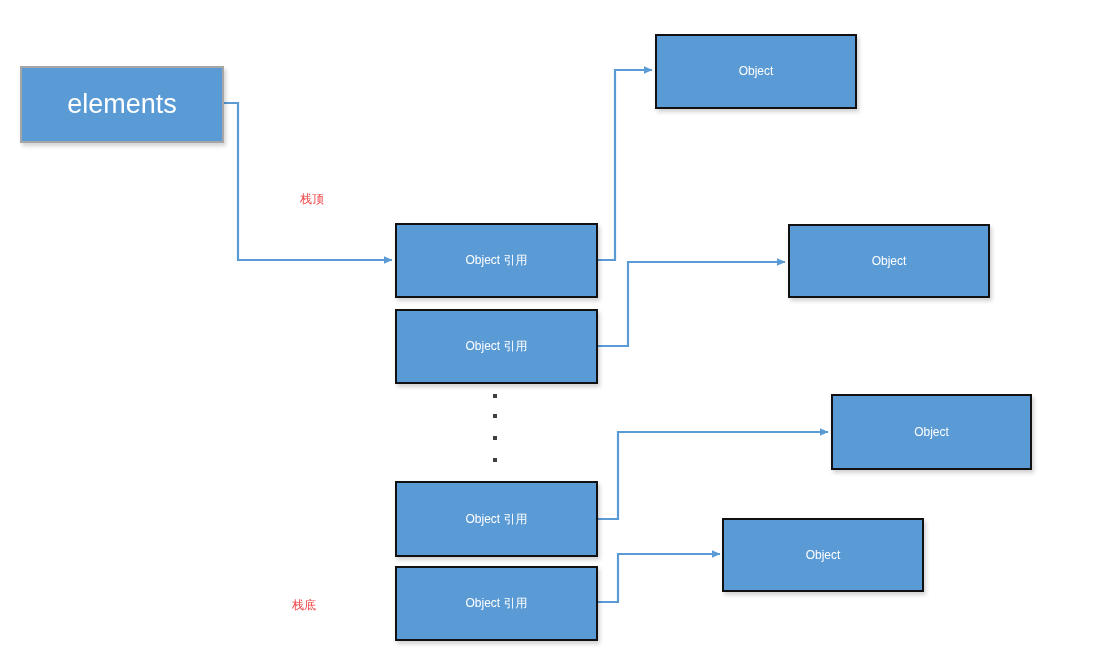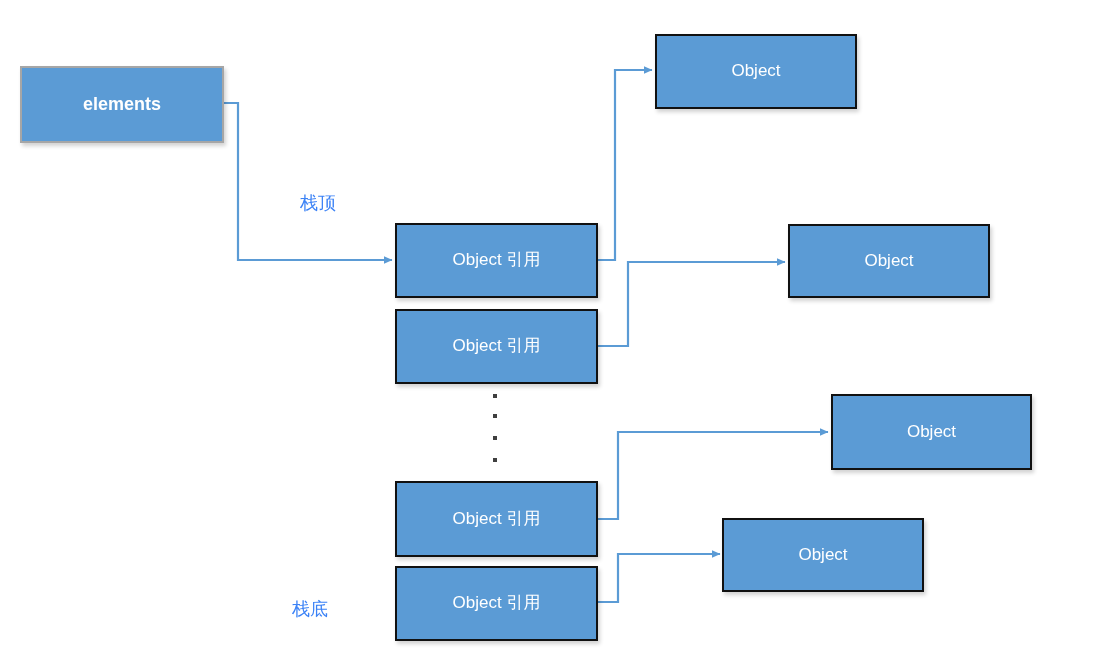--- a/index.html
+++ b/index.html
@@ -34,30 +34,30 @@
   }
   .node.softborder {
     border: 2px solid #a6a6a6;
   }
   .node-label {
     display: block;
     pointer-events: none;
   }
   .node.ref .node-label,
   .node.obj .node-label {
-    font-size: 17px;
+    font-size: 12px;
   }
   .node.root .node-label {
-    font-size: 18px;
-    font-weight: 700;
+    font-size: 27px;
+    font-weight: 400;
   }
   .caption {
     position: absolute;
-    color: #3b82f6;
-    font-size: 18px;
+    color: #ef4444;
+    font-size: 12px;
     white-space: nowrap;
   }
   .dot {
     position: absolute;
     width: 4px;
     height: 4px;
     background: #3f3f3f;
   }
   svg.wires {
     position: absolute;

